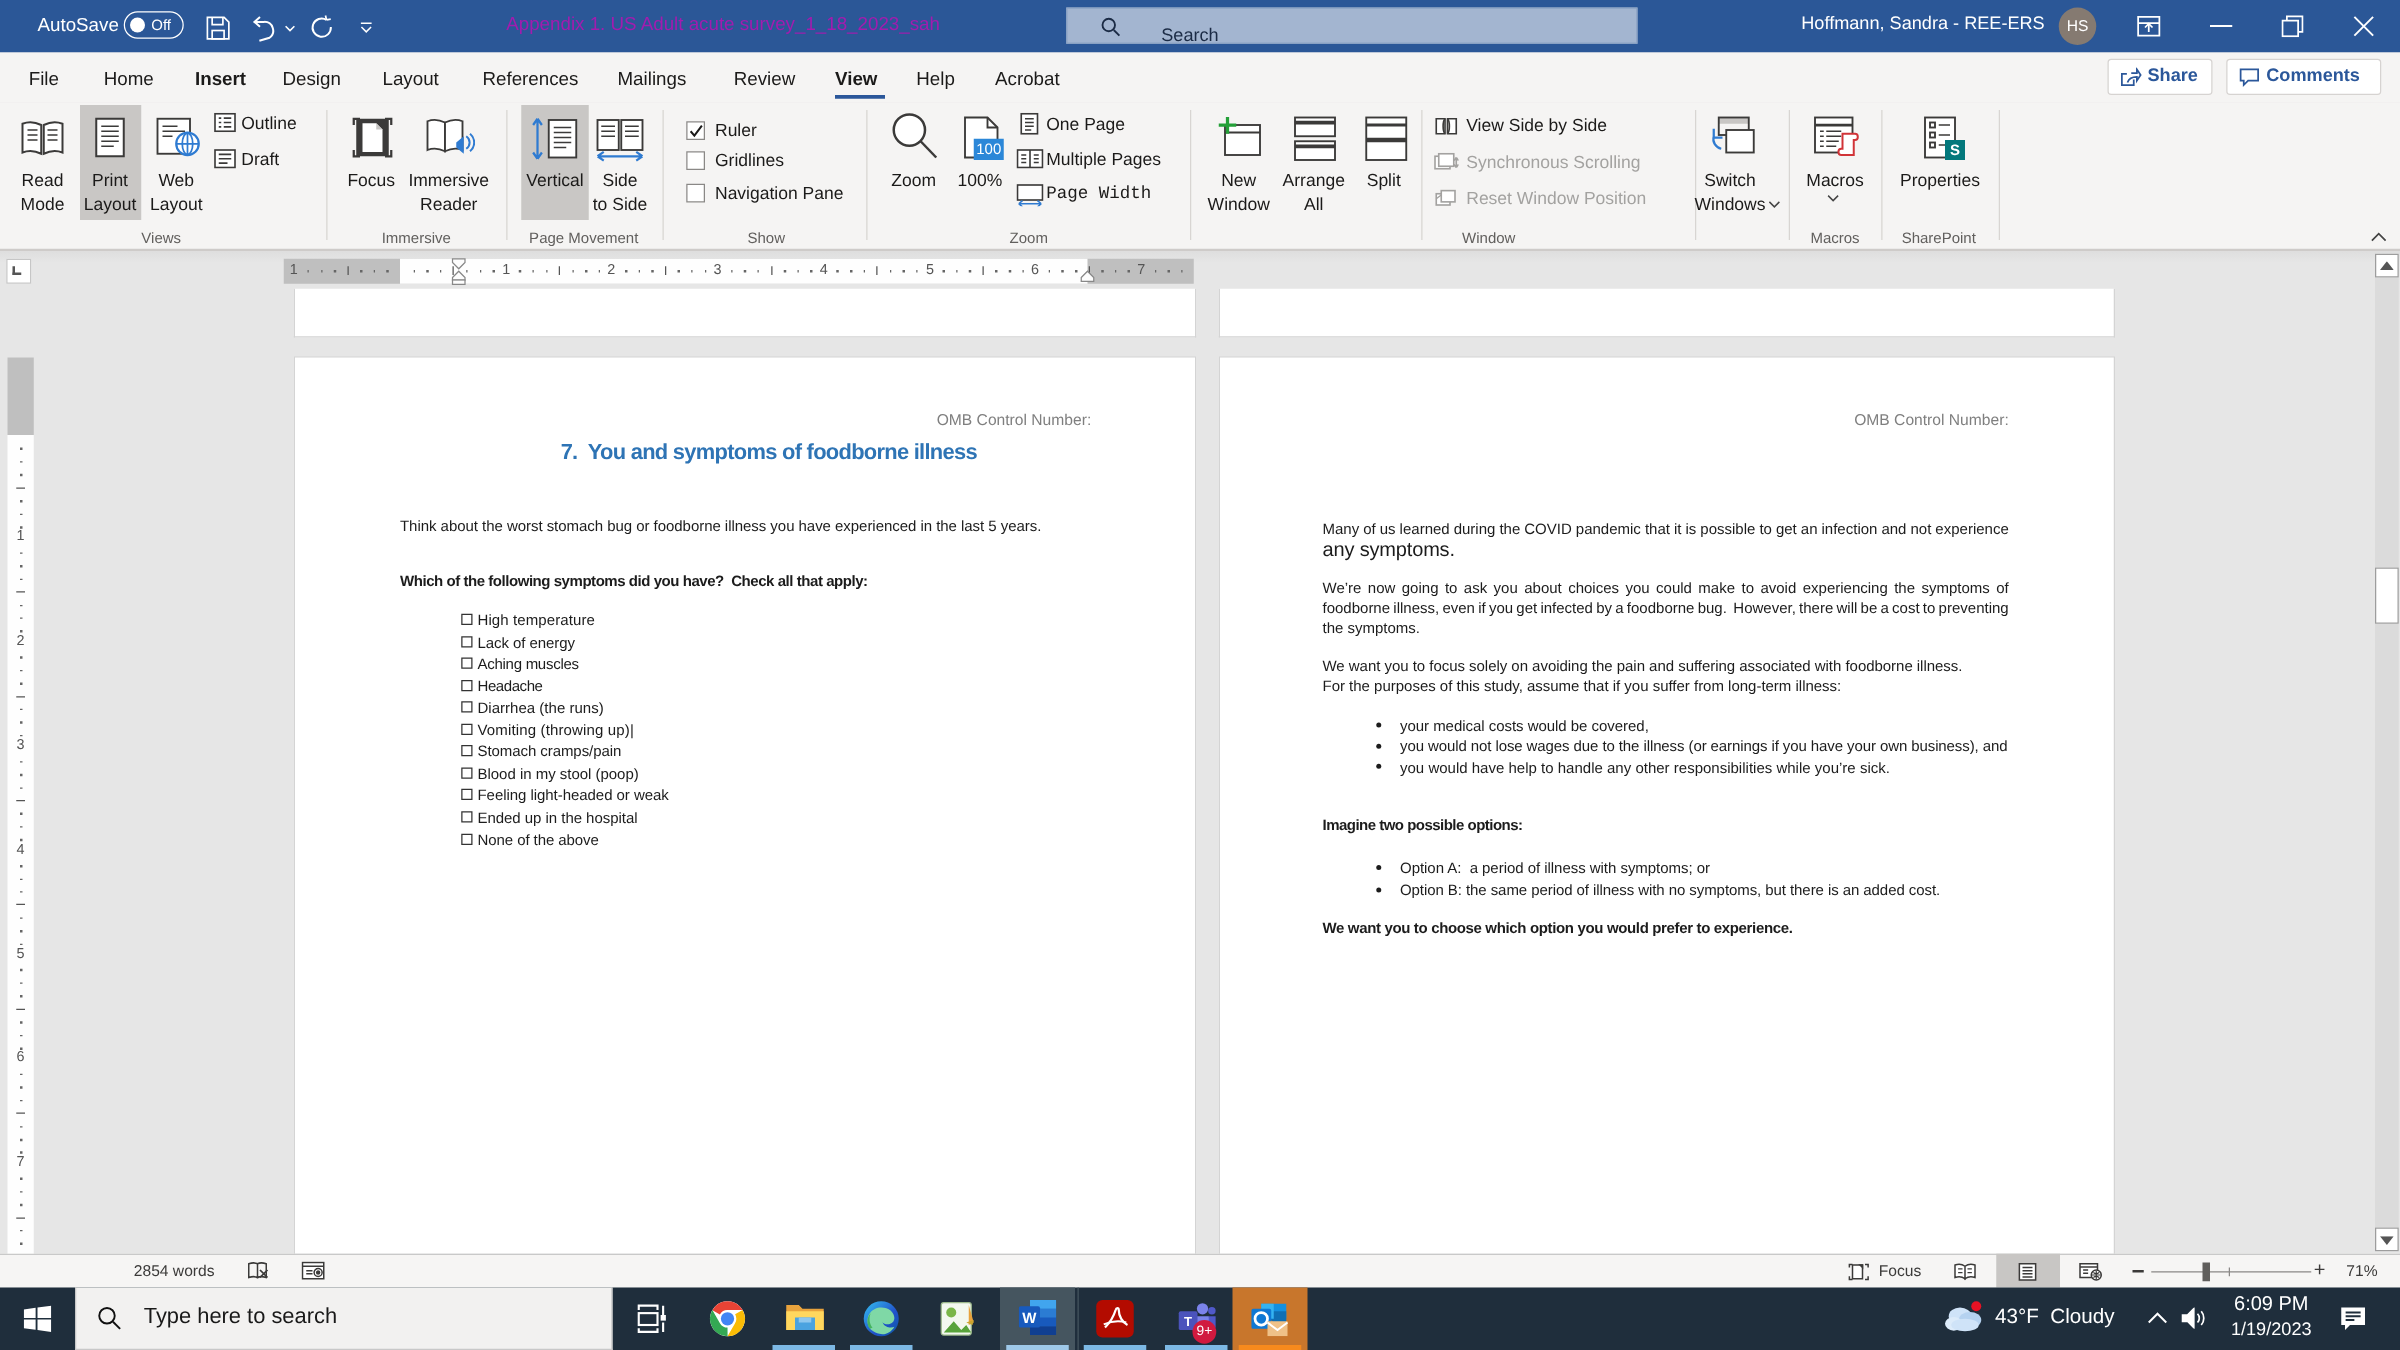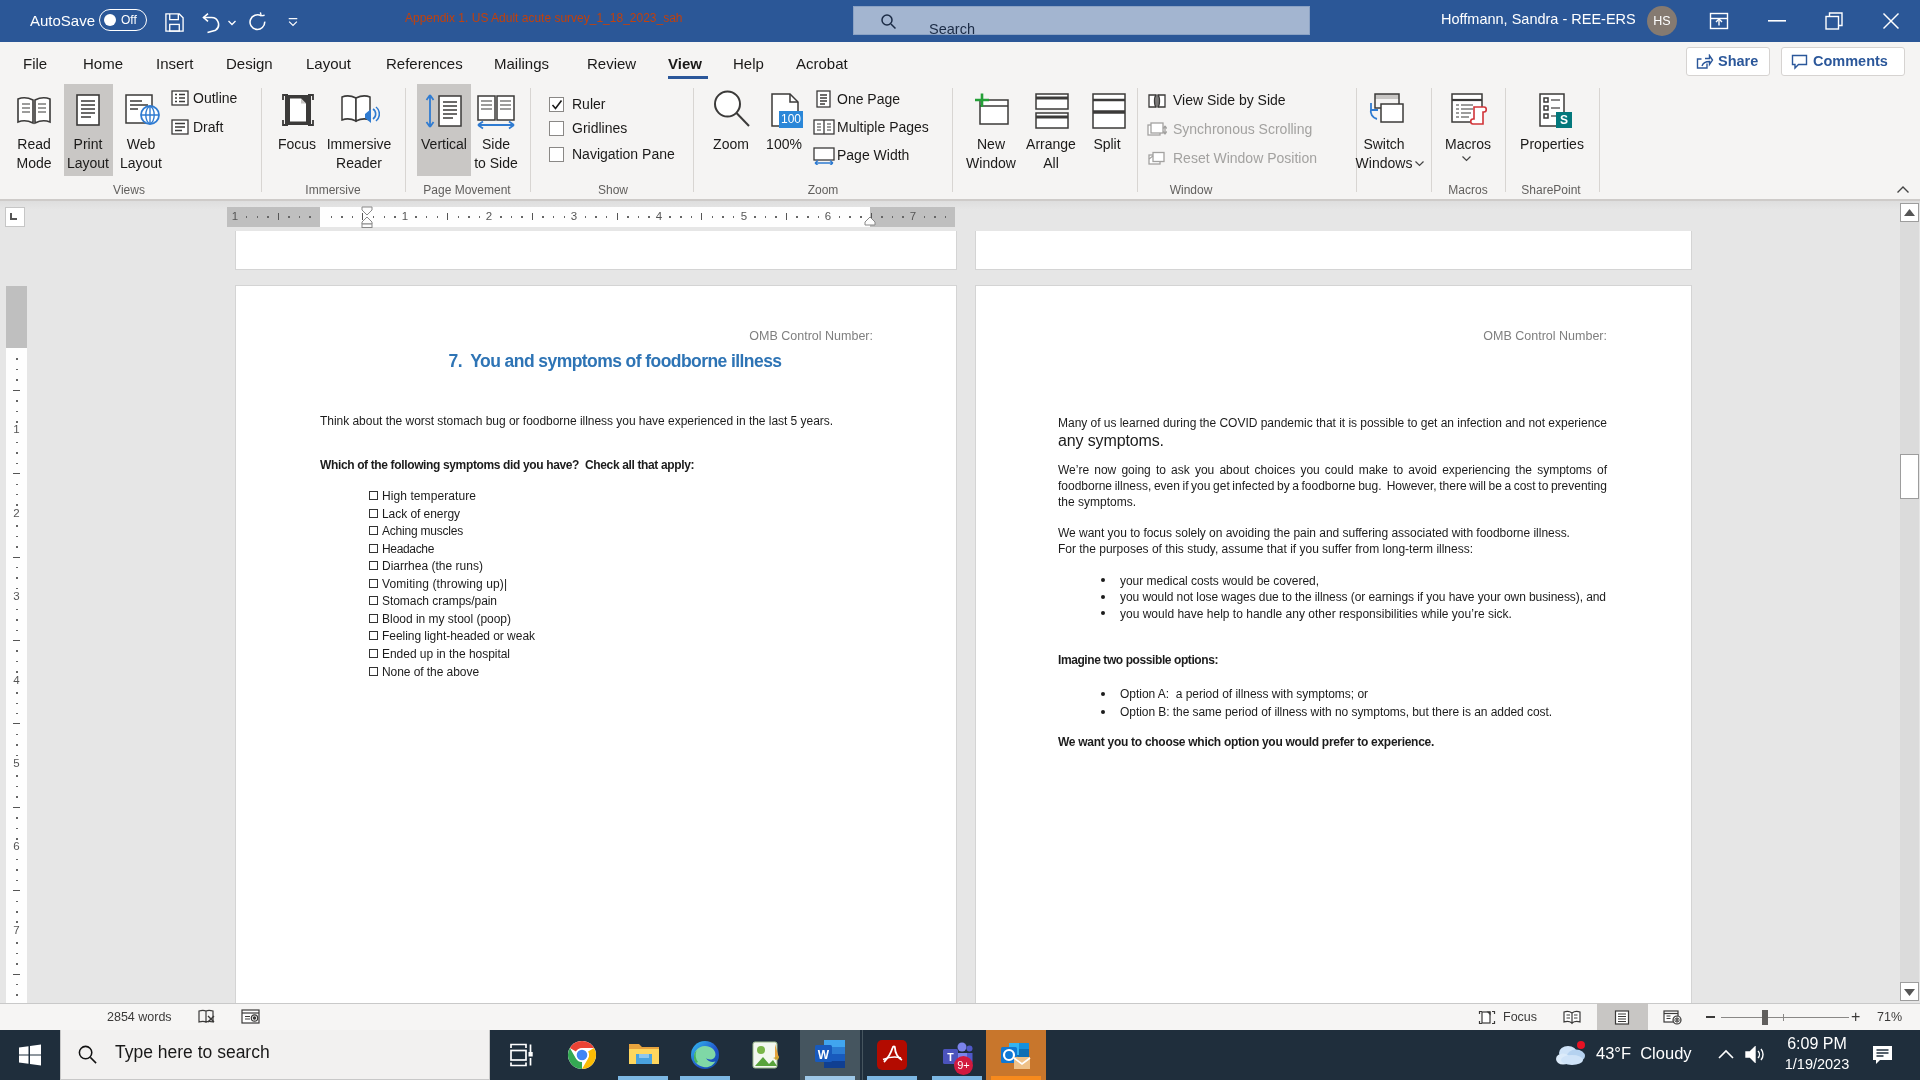--- a/index.html
+++ b/index.html
@@ -30,21 +30,21 @@
   <path d="M1.5 2 L5 5.5 L8.5 2"></path>
 </svg>
 <svg class="abs" style="left:247px;top:12px" width="22" height="22" viewBox="0 0 24 24" fill="none" stroke="#fff" stroke-width="1.7">
   <path d="M15.5 3.2 A8 8 0 1 0 19.3 9.5" transform="translate(0,1)"></path>
       <path d="M15.5 4.2 L14.6 0.4 M15.5 4.2 L19.2 3.6" fill="none" stroke-width="1.5"></path>
 </svg>
 <svg class="abs" style="left:287px;top:17px" width="12" height="11" viewBox="0 0 14 12" fill="none" stroke="#fff" stroke-width="1.4">
   <path d="M2 1.5 h10"></path>
       <path d="M2.5 5 L7 9.5 L11.5 5"></path>
 </svg>
-<div class="abs" style="left:405px;top:11px;color:#c2410c;font-size:12px;">Appendix 1. US Adult acute survey_1_18_2023_sah</div>
+<div class="abs" style="left:405px;top:11px;color:#a21caf;font-size:15px;">Appendix 1. US Adult acute survey_1_18_2023_sah</div>
 <div class="abs" style="left:853px;top:6px;width:457px;height:29px;background:#a3b5d0;border:1px solid #8ba2c4;">
   <svg class="abs" style="left:26px;top:6px" width="17" height="17" viewBox="0 0 17 17" fill="none" stroke="#1b2b45" stroke-width="1.5">
     <circle cx="7" cy="7" r="5"></circle>
         <path d="M11 11 L15.5 15.5"></path>
   </svg>
   <div class="abs" style="left:75px;top:14px;color:#1b2b45;font-size:14.5px;">Search</div>
 </div>
 <div class="abs" style="left:1441px;top:11px;color:#fff;font-size:14.5px;">Hoffmann, Sandra - REE-ERS</div>
 <div class="abs" style="left:1647px;top:6px;width:30px;height:30px;border-radius:50%;background:#857a71;color:#fff;font-size:12.5px;text-align:center;line-height:30px;">HS</div>
 <svg class="abs" style="left:1709px;top:11px" width="20" height="20" viewBox="0 0 20 20" fill="none" stroke="#fff" stroke-width="1.4">
@@ -61,21 +61,21 @@
       <path d="M4.5 4.5 v-3.5 h12.5 v12.5 h-3.5"></path>
 </svg>
 <svg class="abs" style="left:1882px;top:12px" width="18" height="18" viewBox="0 0 18 18" fill="none" stroke="#fff" stroke-width="1.5">
   <path d="M1.5 1.5 L16.5 16.5"></path>
       <path d="M16.5 1.5 L1.5 16.5"></path>
 </svg>
 
 <div class="abs" style="left:0;top:42px;width:1920px;height:40px;background:#f5f4f3;"></div>
 <div class="abs" style="left:23px;top:55px;font-size:15px;color:#1b1a19;font-weight:400;">File</div>
 <div class="abs" style="left:83px;top:55px;font-size:15px;color:#1b1a19;font-weight:400;">Home</div>
-<div class="abs" style="left:156px;top:55px;font-size:15px;color:#1b1a19;font-weight:400;">Insert</div>
+<div class="abs" style="left:156px;top:55px;font-size:15px;color:#1b1a19;font-weight:700;">Insert</div>
 <div class="abs" style="left:226px;top:55px;font-size:15px;color:#1b1a19;font-weight:400;">Design</div>
 <div class="abs" style="left:306px;top:55px;font-size:15px;color:#1b1a19;font-weight:400;">Layout</div>
 <div class="abs" style="left:386px;top:55px;font-size:15px;color:#1b1a19;font-weight:400;">References</div>
 <div class="abs" style="left:494px;top:55px;font-size:15px;color:#1b1a19;font-weight:400;">Mailings</div>
 <div class="abs" style="left:587px;top:55px;font-size:15px;color:#1b1a19;font-weight:400;">Review</div>
 <div class="abs" style="left:668px;top:55px;font-size:15px;color:#1b1a19;font-weight:600;">View</div>
 <div class="abs" style="left:733px;top:55px;font-size:15px;color:#1b1a19;font-weight:400;">Help</div>
 <div class="abs" style="left:796px;top:55px;font-size:15px;color:#1b1a19;font-weight:400;">Acrobat</div>
 <div class="abs" style="left:668px;top:76px;width:40px;height:3px;background:#2b579a;"></div>
 
@@ -208,21 +208,21 @@
 <svg class="abs" style="left:813px;top:119px" width="22" height="16" viewBox="0 0 22 16" fill="none" stroke="#3b3a39" stroke-width="1.3">
  <rect x="1" y="1" width="20" height="14" fill="#fff"></rect>
       <path d="M11 1 v14"></path>
       <path d="M4 5 h4 M4 8 h4 M4 11 h4 M14 5 h4 M14 8 h4 M14 11 h4" stroke-width="1.1"></path>
 </svg>
     <div class="abs" style="left:837px;top:119px;font-size:14px;color:#1b1a19;">Multiple Pages</div>
 <svg class="abs" style="left:813px;top:147px" width="22" height="18" viewBox="0 0 22 18" fill="none" stroke="#3b3a39" stroke-width="1.3">
  <rect x="1" y="1" width="20" height="12" fill="#fff"></rect>
  <path d="M2 16 h18 M2 16 l3 -2.5 M2 16 l3 2.5 M20 16 l-3 -2.5 M20 16 l-3 2.5" stroke="#2f7bd1"></path>
 </svg>
-    <div class="abs" style="left:837px;top:147px;font-size:14px;color:#1b1a19;">Page Width</div>
+    <div class="abs" style="left:837px;top:147px;font-size:14px;color:#1b1a19;font-family:Liberation Mono, monospace;">Page Width</div>
 <div class="abs" style="left:921px;top:136px;width:140px;text-align:center;font-size:14px;color:#1b1a19;">New</div>
     <div class="abs" style="left:921px;top:155px;width:140px;text-align:center;font-size:14px;color:#1b1a19;">Window</div>
 <div class="abs" style="left:981px;top:136px;width:140px;text-align:center;font-size:14px;color:#1b1a19;">Arrange</div>
     <div class="abs" style="left:981px;top:155px;width:140px;text-align:center;font-size:14px;color:#1b1a19;">All</div>
 <div class="abs" style="left:1037px;top:136px;width:140px;text-align:center;font-size:14px;color:#1b1a19;">Split</div>
 <svg class="abs" style="left:972px;top:92px" width="40" height="38" viewBox="0 0 40 38" fill="none" stroke="#3b3a39" stroke-width="1.5">
  <rect x="8" y="8" width="28" height="24" fill="#fff"></rect>
       <path d="M8 14 h28"></path>
  <path d="M10 1.5 v13.5 M3 8 h14" stroke="#24a038" stroke-width="2.6"></path>
 </svg>

